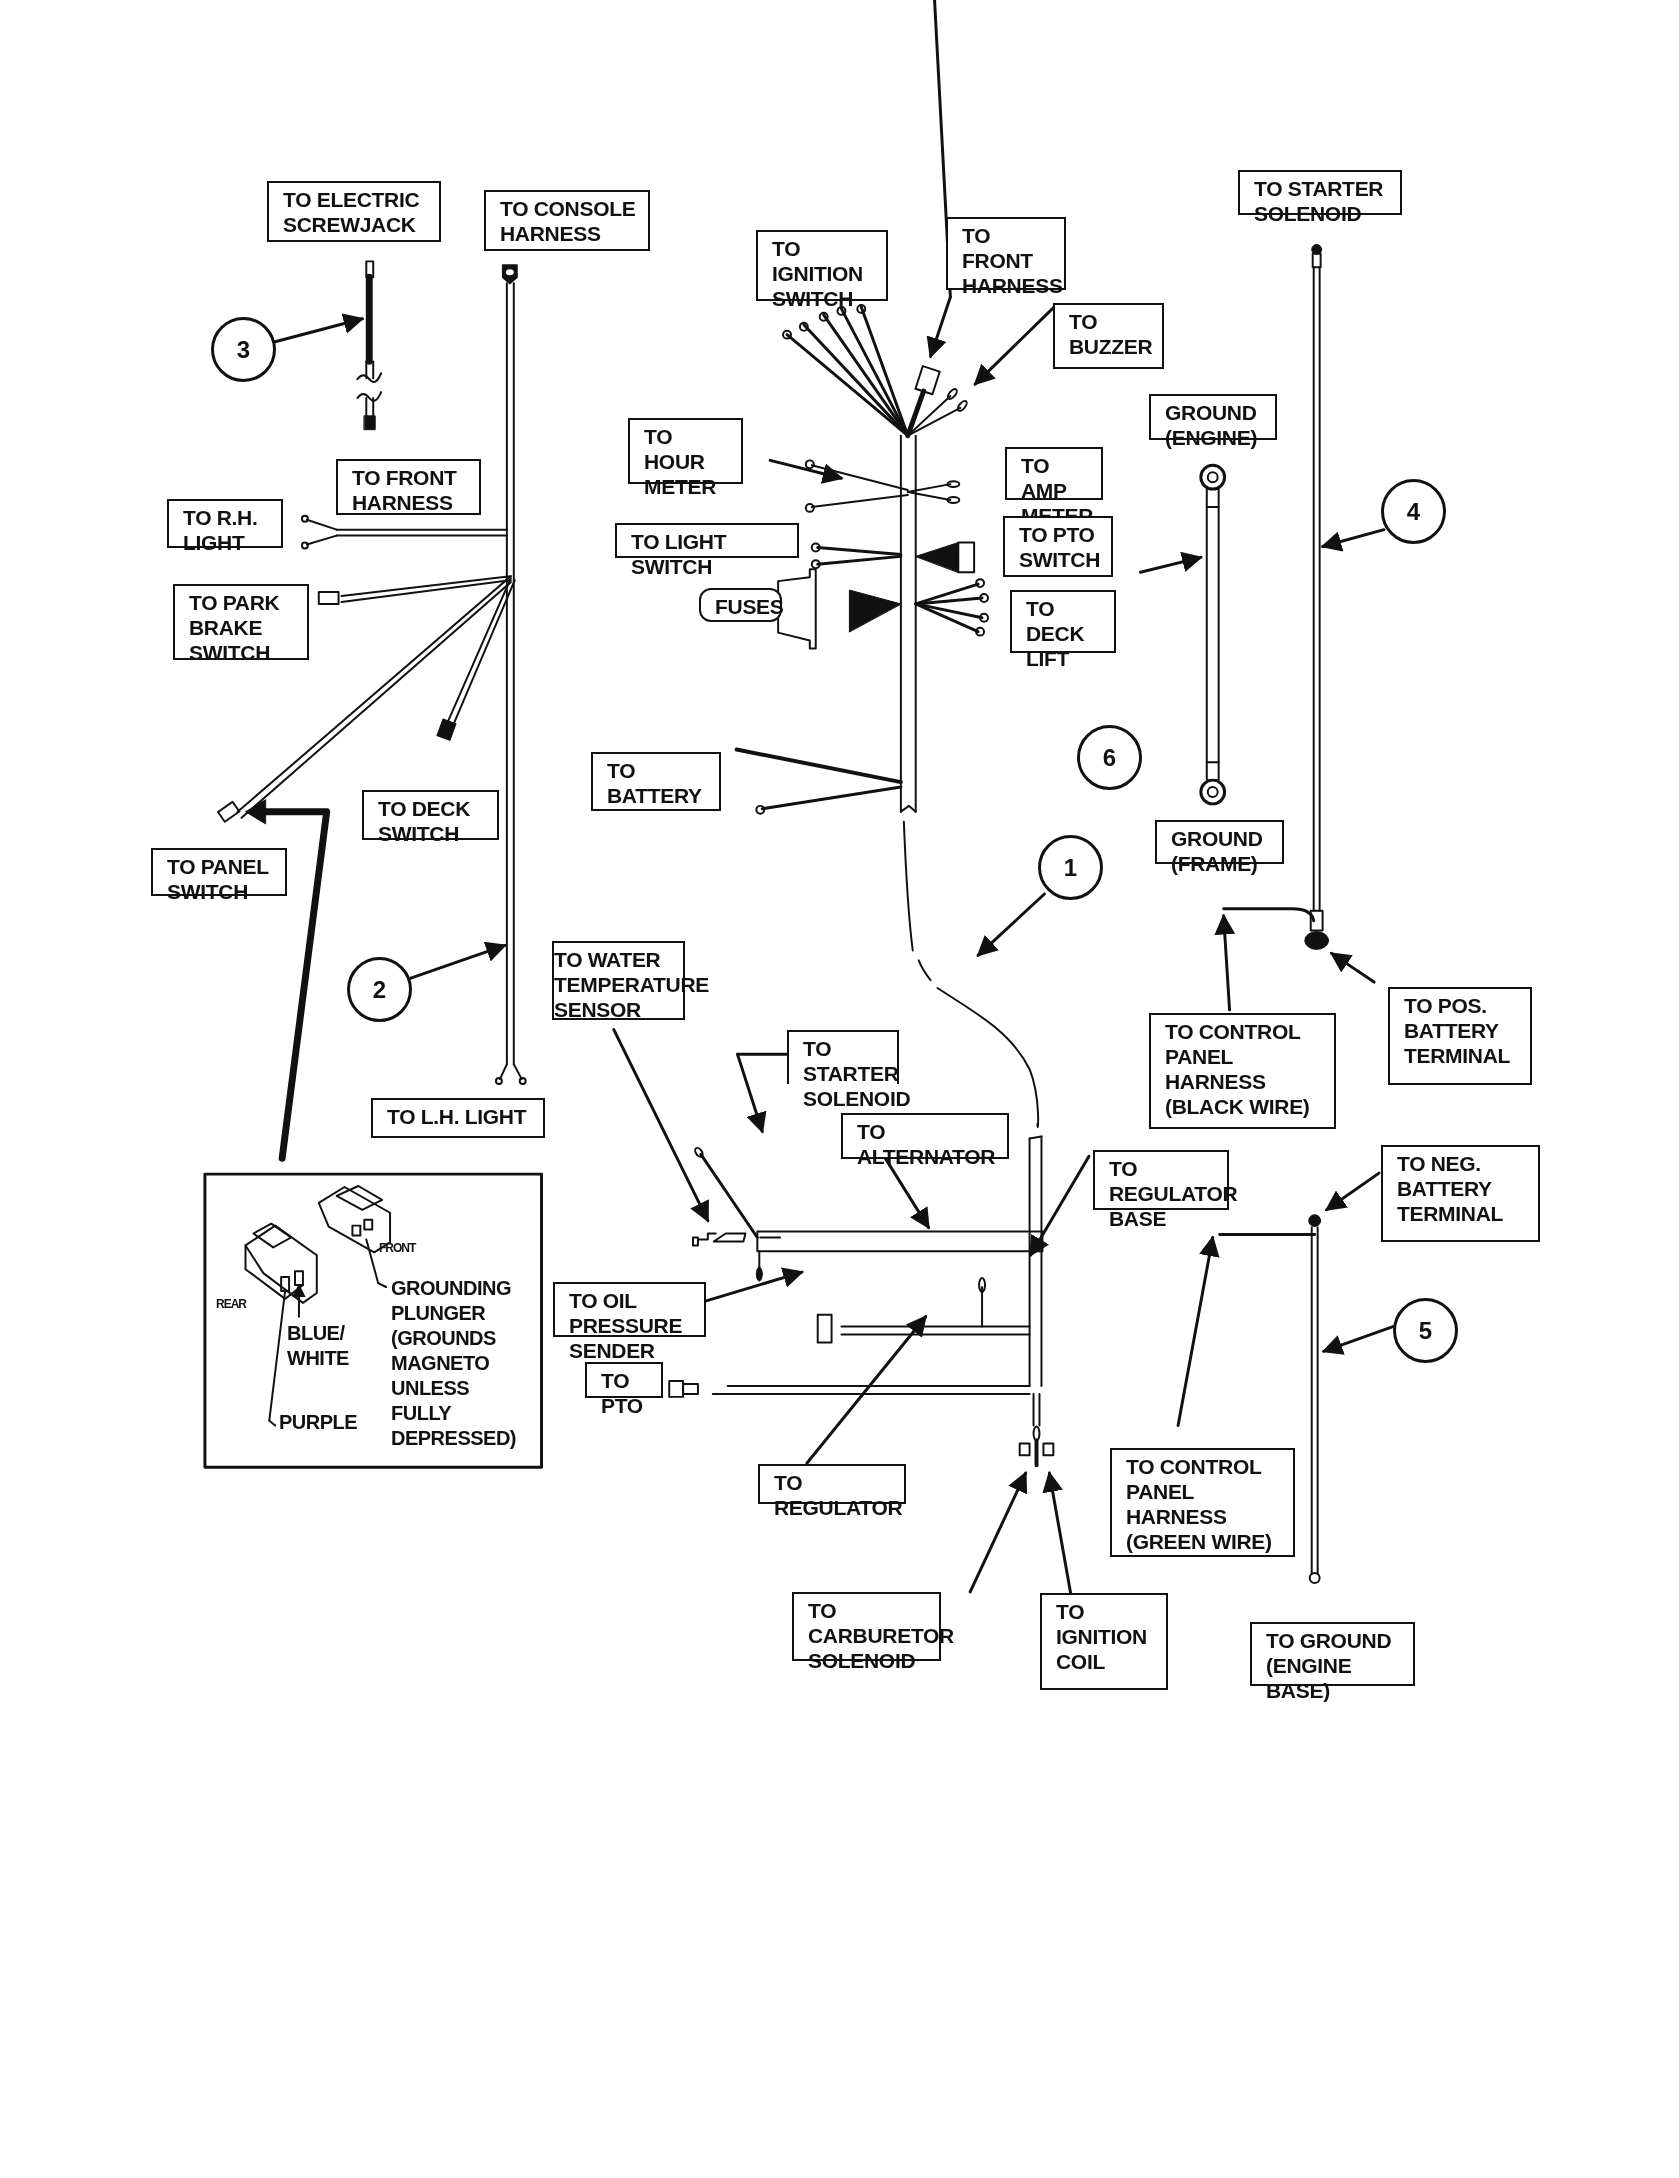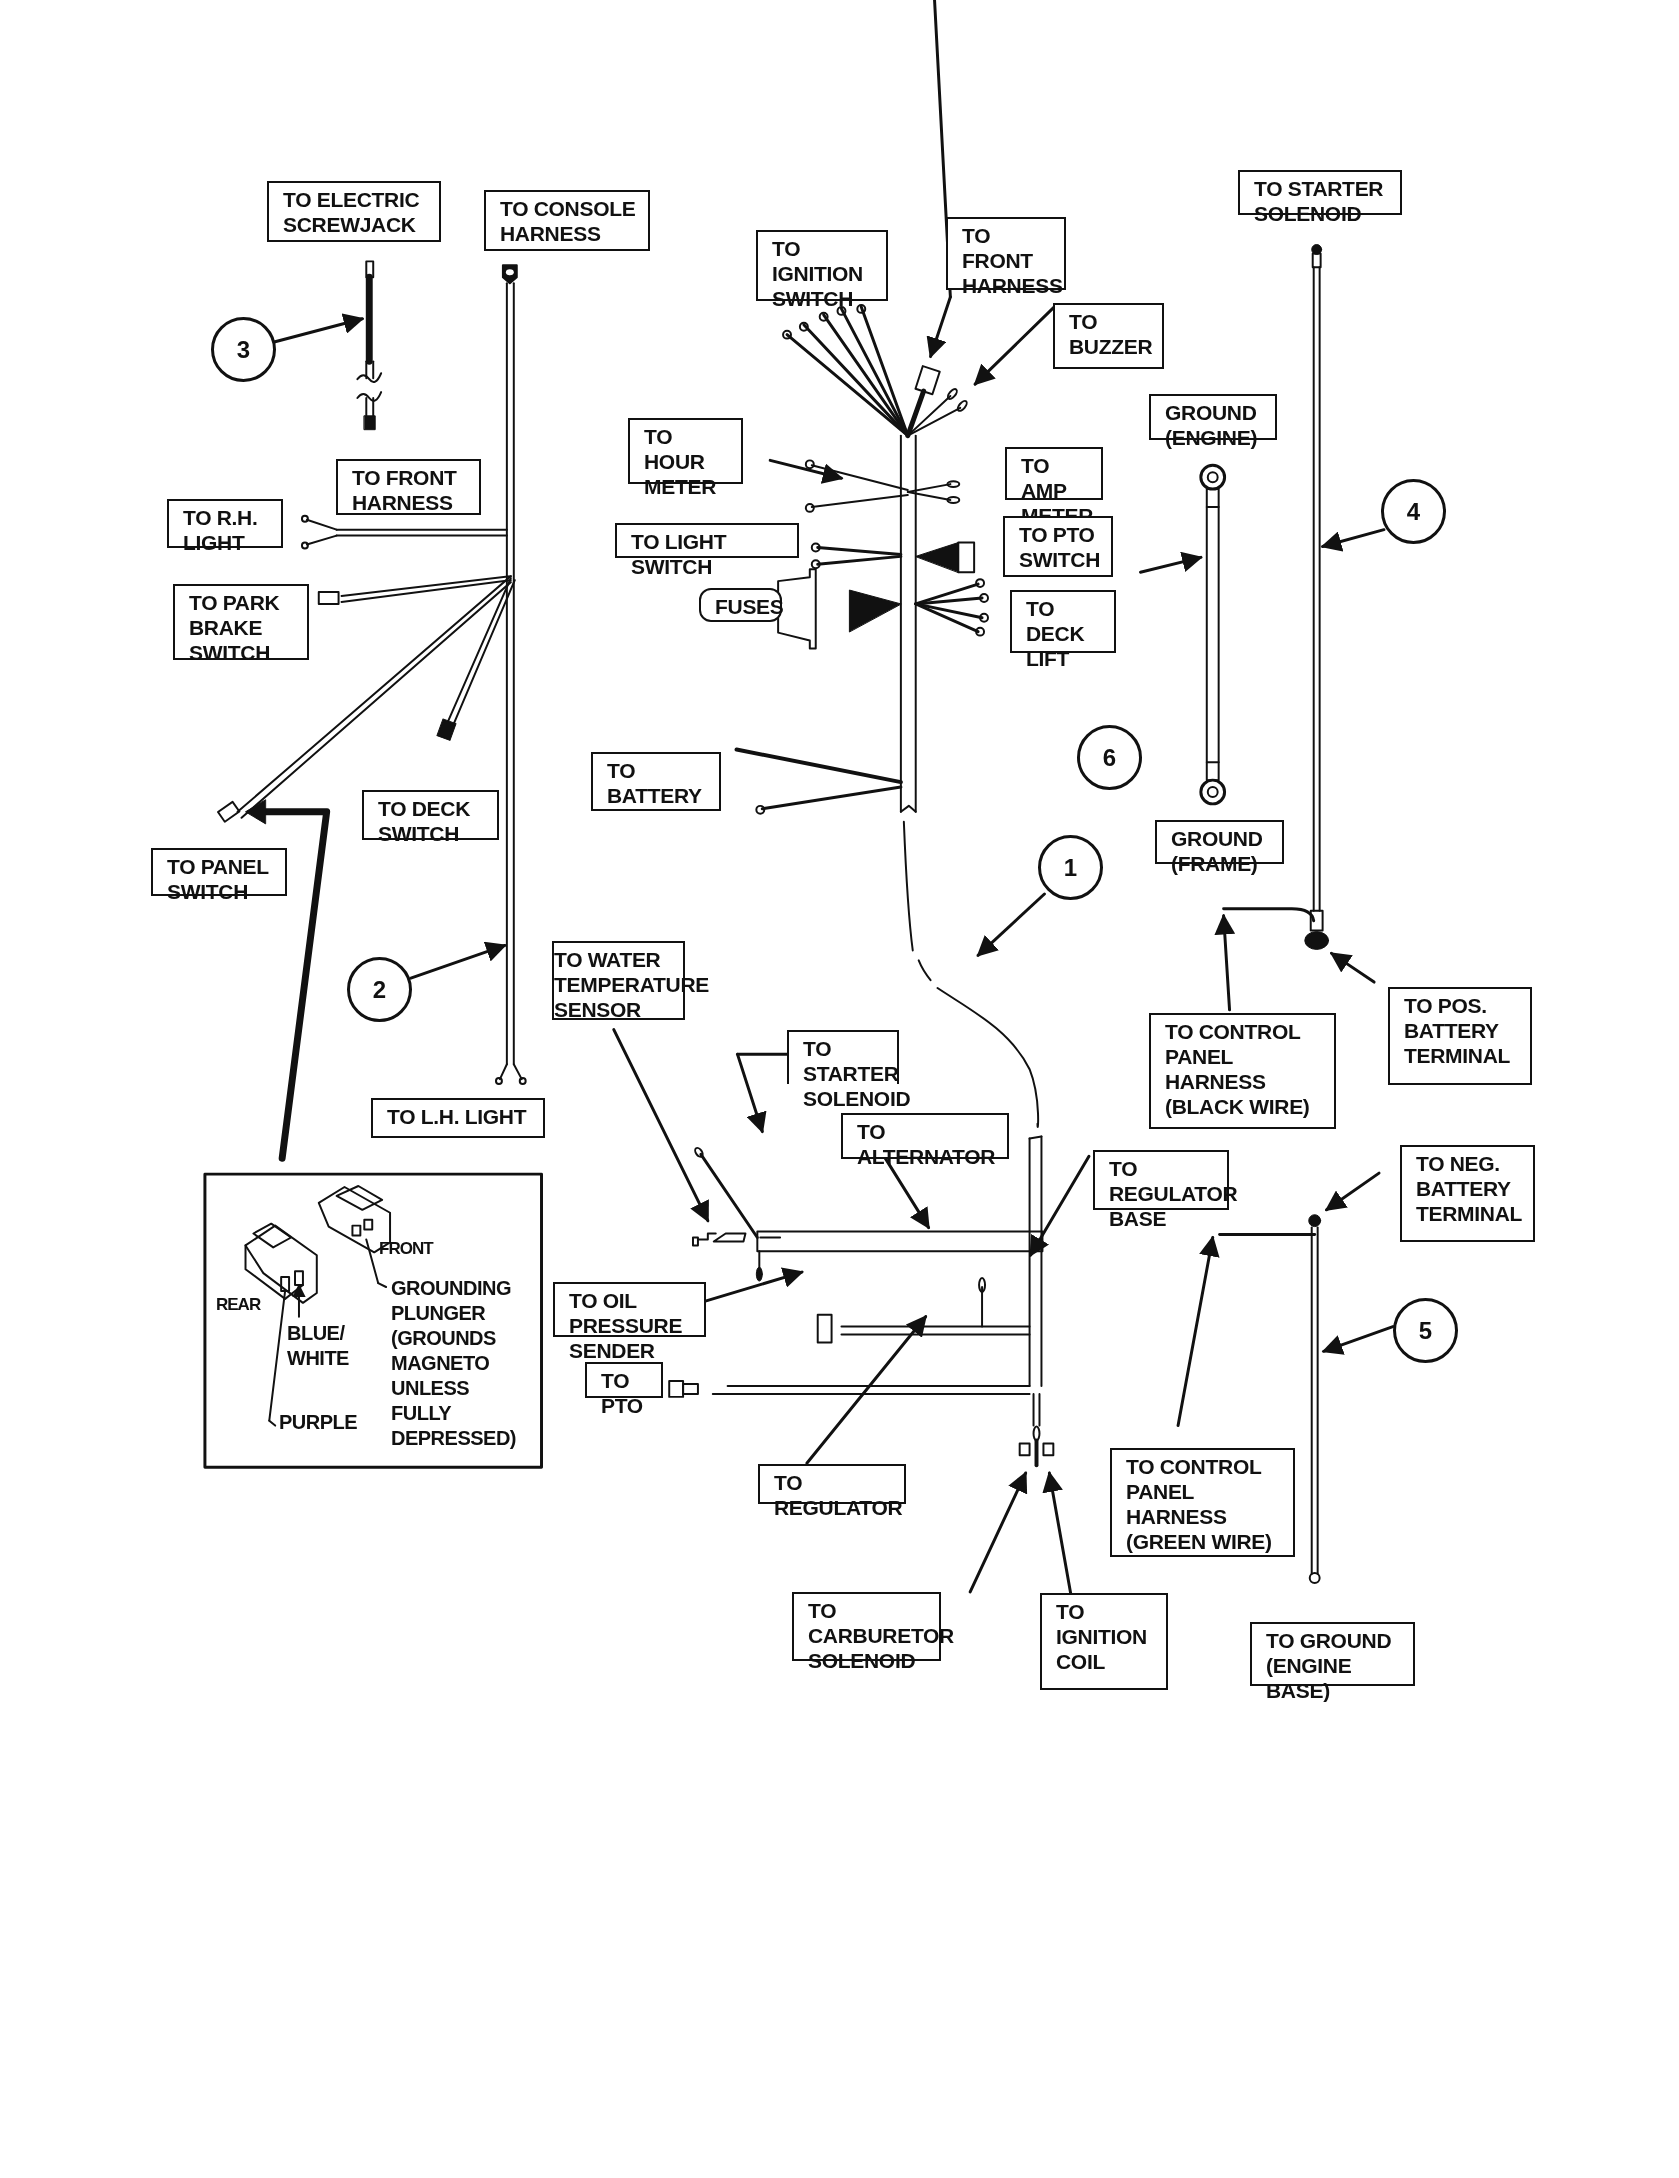--- a/index.html
+++ b/index.html
@@ -2,21 +2,21 @@
 <html><head>
 <meta charset="utf-8">
 <style>
   html, body { margin: 0; padding: 0; background: #ffffff; }
   body { width: 1679px; height: 2178px; position: relative; overflow: hidden; font-family: "Liberation Sans", sans-serif; }
   #diagram { position: absolute; left: 0; top: 0; }
   .lbl { position: absolute; border: 2px solid #111; background: #fff; font-family: "Liberation Sans", sans-serif; font-weight: bold; font-size: 21px; line-height: 25px; color: #111; padding: 4px 10px 4px 14px; box-sizing: border-box; white-space: pre-line; letter-spacing: -0.3px; }
   .lbl.noborder-bottom { border-bottom: none; }
   .callout { position: absolute; width: 65px; height: 65px; border: 3px solid #111; border-radius: 50%; background: #fff; box-sizing: border-box; display: flex; align-items: center; justify-content: center; font-family: "Liberation Sans", sans-serif; font-weight: bold; font-size: 24px; color: #111; }
   .inset-text { position: absolute; font-family: "Liberation Sans", sans-serif; font-weight: bold; font-size: 20px; line-height: 25px; color: #111; white-space: pre-line; letter-spacing: -0.5px; }
-  .inset-text.small { font-size: 17px; letter-spacing: -1px; }
+  .inset-text.small { font-size: 12px; letter-spacing: -1px; }
 </style>
 </head>
 <body>
 
 <svg id="diagram" width="1679" height="2178" viewBox="0 0 1696 2200" xmlns="http://www.w3.org/2000/svg">
   <defs>
     <marker id="ah" viewBox="0 0 10 10" refX="9" refY="5" markerWidth="7" markerHeight="7" orient="auto-start-reverse">
       <path d="M0,0 L10,5 L0,10 z" fill="#111"></path>
     </marker>
   </defs>
@@ -295,21 +295,21 @@
 <div class="lbl" style="left:841px;top:1105px;width:168px;height:46px;margin-top:8px;">TO ALTERNATOR</div>
 <div class="lbl" style="left:1149px;top:1013px;width:187px;height:116px;">TO CONTROL
 PANEL
 HARNESS
 (BLACK WIRE)</div>
 <div class="lbl" style="left:1388px;top:987px;width:144px;height:98px;">TO POS.
 BATTERY
 TERMINAL</div>
 <div class="lbl" style="left:1093px;top:1150px;width:136px;height:60px;">TO REGULATOR
 BASE</div>
-<div class="lbl" style="left:1381px;top:1145px;width:135px;height:97px;margin-left:19px;">TO NEG.
+<div class="lbl" style="left:1381px;top:1145px;width:159px;height:97px;">TO NEG.
 BATTERY
 TERMINAL</div>
 <div class="lbl" style="left:553px;top:1282px;width:153px;height:55px;">TO OIL PRESSURE
 SENDER</div>
 <div class="lbl" style="left:585px;top:1362px;width:78px;height:36px;">TO PTO</div>
 <div class="lbl" style="left:758px;top:1464px;width:148px;height:40px;">TO REGULATOR</div>
 <div class="lbl" style="left:1110px;top:1448px;width:185px;height:109px;">TO CONTROL
 PANEL
 HARNESS
 (GREEN WIRE)</div>

